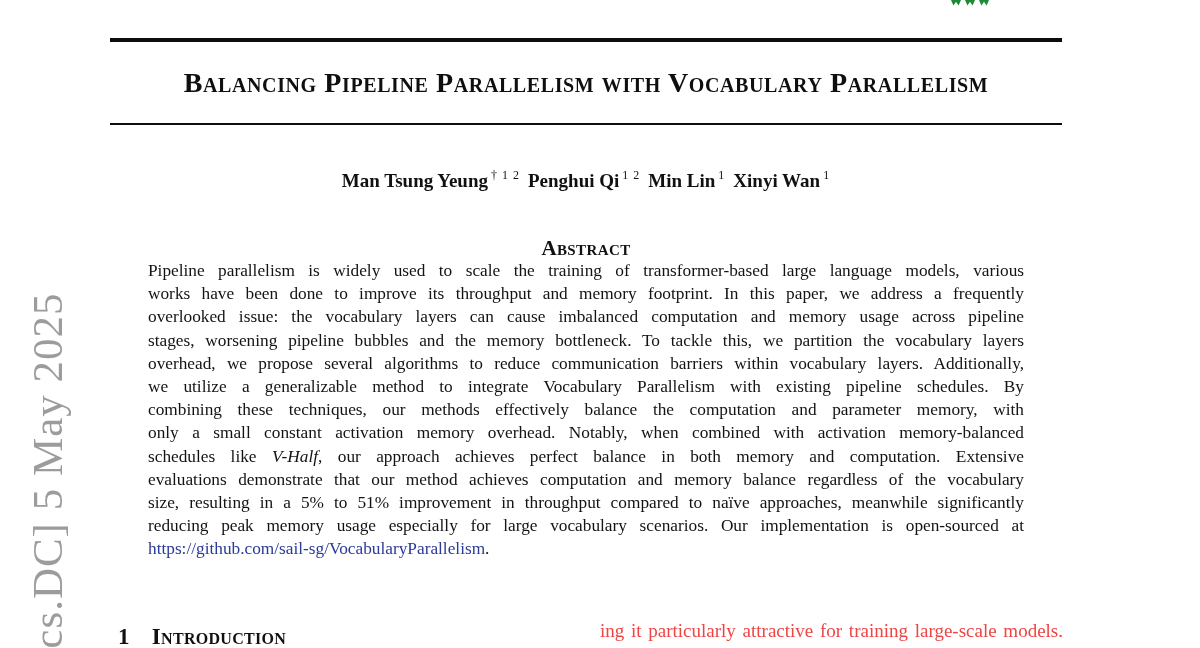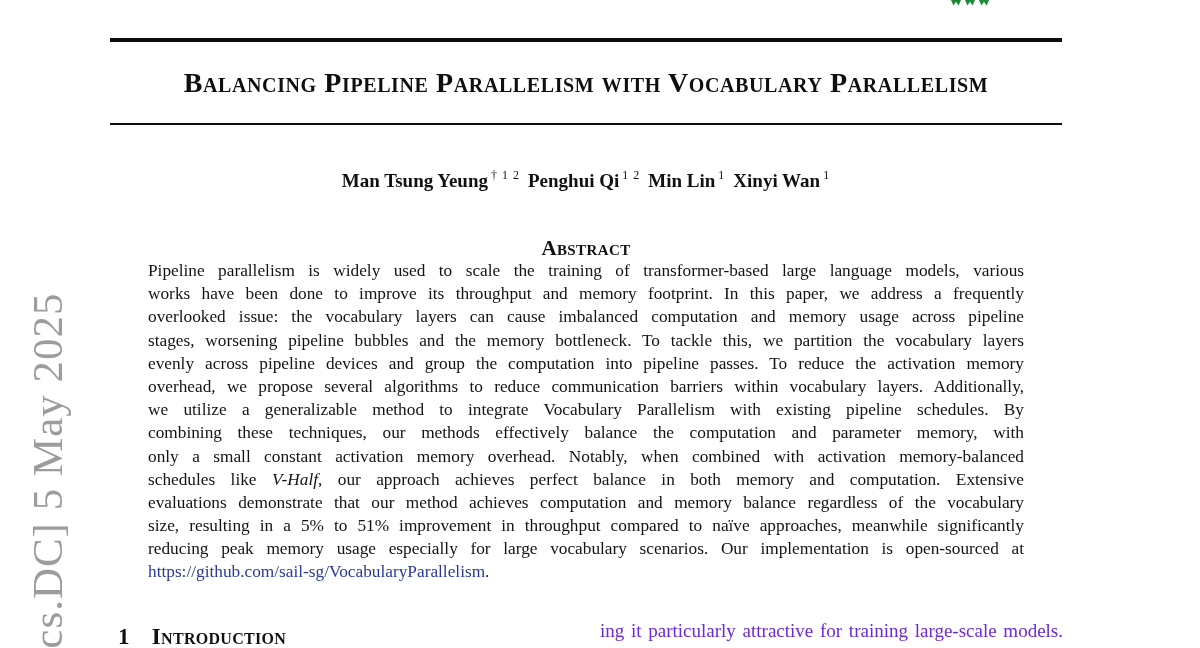--- a/index.html
+++ b/index.html
@@ -47,21 +47,21 @@
   .abs-line a{color:var(--link,#2b3a9a);text-decoration:none;}
 
   .section-heading{
     position:absolute;left:110px;top:615px;margin:8px;
     font-size:23px;line-height:28px;font-weight:bold;
     font-variant:small-caps;letter-spacing:0.3px;
   }
   .section-heading .sec-num{margin-right:22px;font-variant:normal;}
   .right-col-line{
     position:absolute;left:600px;width:463px;top:618px;
-    font-size:19px;line-height:25px;color:#6d28d9;
+    font-size:19px;line-height:25px;color:#ef4444;
     text-align:justify;text-align-last:justify;white-space:normal;height:25px;overflow:hidden;
   }
   .arxiv-watermark{
     position:absolute;left:26px;top:664px;
     transform:rotate(-90deg);transform-origin:0 0;
     white-space:nowrap;
     font-size:43px;line-height:44px;letter-spacing:1px;
     color:var(--watermark,#9c9c9c);
     font-family:"Liberation Serif","DejaVu Serif",serif;
   }
@@ -84,21 +84,20 @@
 <h1 class="paper-title">Balancing Pipeline Parallelism with Vocabulary Parallelism</h1>
 
 <div class="authors"><span class="author"><span>Man Tsung Yeung</span><sup>† 1 2</sup></span><span class="author"><span>Penghui Qi</span><sup>1 2</sup></span><span class="author"><span>Min Lin</span><sup>1</sup></span><span class="author"><span>Xinyi Wan</span><sup>1</sup></span></div>
 
 <h2 class="abstract-heading">Abstract</h2>
 <div class="abstract-body">
     <div class="abs-line"><span>Pipeline parallelism is widely used to scale the training of transformer-based large language models, various</span></div>
     <div class="abs-line"><span>works have been done to improve its throughput and memory footprint. In this paper, we address a frequently</span></div>
     <div class="abs-line"><span>overlooked issue: the vocabulary layers can cause imbalanced computation and memory usage across pipeline</span></div>
     <div class="abs-line"><span>stages, worsening pipeline bubbles and the memory bottleneck. To tackle this, we partition the vocabulary layers</span></div>
-    <div class="abs-line"><span>evenly across pipeline devices and group the computation into pipeline passes. To reduce the activation memory</span></div>
     <div class="abs-line"><span>overhead, we propose several algorithms to reduce communication barriers within vocabulary layers. Additionally,</span></div>
     <div class="abs-line"><span>we utilize a generalizable method to integrate Vocabulary Parallelism with existing pipeline schedules.  By</span></div>
     <div class="abs-line"><span>combining these techniques, our methods effectively balance the computation and parameter memory, with</span></div>
     <div class="abs-line"><span>only a small constant activation memory overhead.  Notably, when combined with activation memory-balanced</span></div>
     <div class="abs-line"><span>schedules like </span><span class="it">V-Half</span><span>, our approach achieves perfect balance in both memory and computation.  Extensive</span></div>
     <div class="abs-line"><span>evaluations demonstrate that our method achieves computation and memory balance regardless of the vocabulary</span></div>
     <div class="abs-line"><span>size, resulting in a 5% to 51% improvement in throughput compared to naïve approaches, meanwhile significantly</span></div>
     <div class="abs-line"><span>reducing peak memory usage especially for large vocabulary scenarios. Our implementation is open-sourced at</span></div>
     <div class="abs-line last"><a href="#">https://github.com/sail-sg/VocabularyParallelism</a><span>.</span></div>
   </div>

